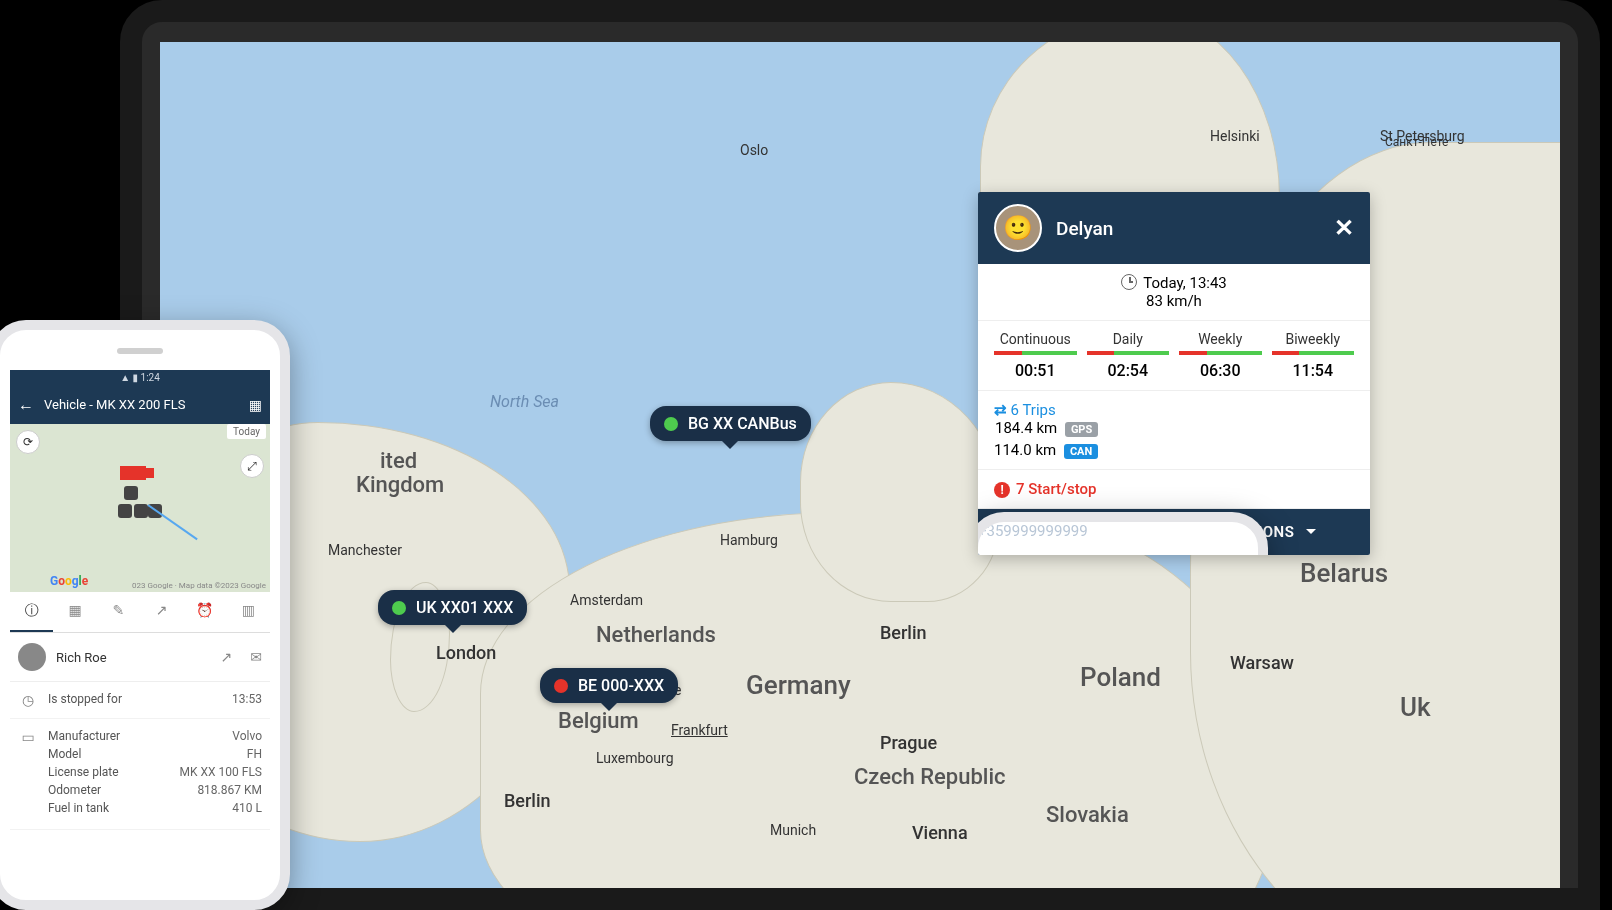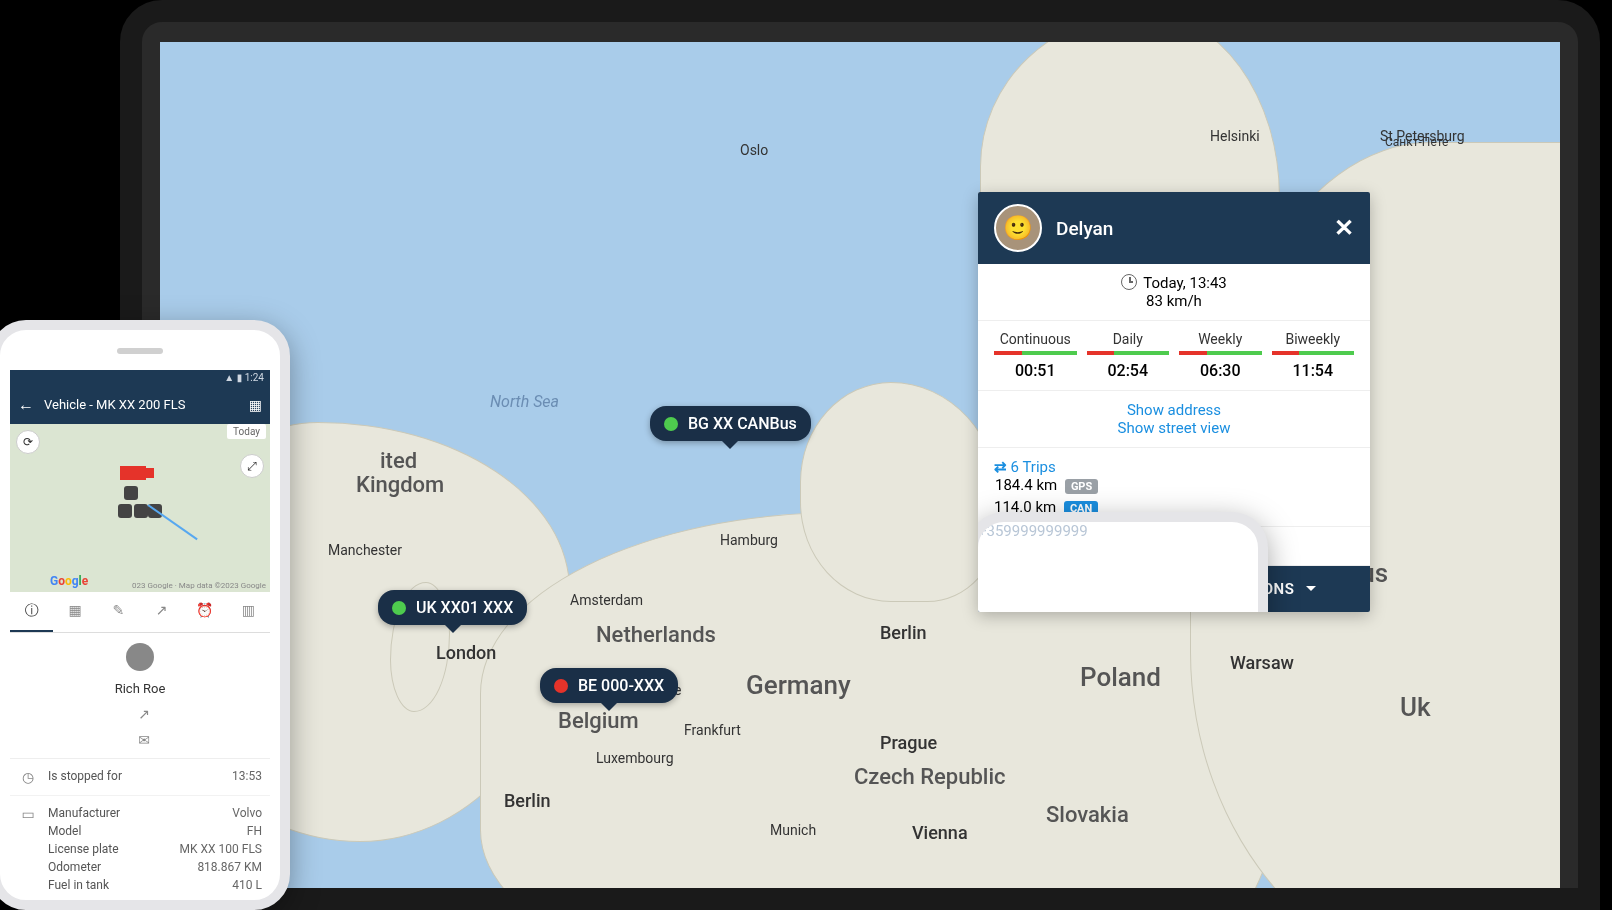--- a/index.html
+++ b/index.html
@@ -109,42 +109,42 @@
 
 .phone{
   position:absolute; left:-10px; top:320px;
   width:300px; height:590px; background:#fff;
   border-radius:36px; border:10px solid #e5e5e8;
   box-shadow:0 8px 30px rgba(0,0,0,.35);
   overflow:hidden; z-index:50;
 }
 .phone .speaker{position:absolute;top:18px;left:50%;transform:translateX(-50%);width:46px;height:6px;background:#d0d0d0;border-radius:4px;}
 .phone .pscreen{position:absolute;top:40px;left:10px;right:10px;bottom:10px;background:#fff;font-size:12px;color:#333;overflow:hidden;}
-.p-status{background:#1d3954;color:#cfd8e2;font-size:10px;text-align:right;padding:2px 6px;}
+.p-status{background:#1d3954;color:#cfd8e2;font-size:10px;text-align:center;padding:2px 6px;}
 .p-header{background:#1d3954;color:#fff;padding:10px 8px;display:flex;align-items:center;gap:10px;}
 .p-header .back{font-size:16px;cursor:pointer;}
 .p-header .ttl{font-size:13px;flex:1;}
 .p-header .cal{font-size:14px;cursor:pointer;}
 .p-map{height:168px;background:#dbe5d2;position:relative;}
 .p-map .today{position:absolute;top:0;right:4px;background:#fff;padding:2px 6px;font-size:10px;color:#666;border-radius:2px;}
 .p-map .ctl{position:absolute;background:#fff;border:1px solid #ccc;width:24px;height:24px;border-radius:50%;display:flex;align-items:center;justify-content:center;font-size:12px;}
 .p-map .c1{top:6px;left:6px;}
 .p-map .c2{top:30px;right:6px;}
 .p-map .truck{position:absolute;top:42px;left:110px;width:26px;height:14px;background:#e5332a;}
 .p-map .truck::after{content:'';position:absolute;right:-8px;top:2px;width:8px;height:10px;background:#e5332a;}
 .p-map .blk{position:absolute;width:14px;height:14px;background:#444;border-radius:3px;}
 .p-map .b1{top:62px;left:114px;} .p-map .b2{top:80px;left:108px;} .p-map .b3{top:80px;left:124px;} .p-map .b4{top:80px;left:138px;}
 .p-map .line{position:absolute;top:80px;left:138px;width:60px;height:2px;background:#57a8f0;transform:rotate(35deg);transform-origin:left;}
 .p-map .glogo{position:absolute;bottom:4px;left:4px;font-size:12px;font-weight:700;margin-left:36px;}
 .p-map .glogo .b{color:#4285f4}.p-map .glogo .r{color:#ea4335}.p-map .glogo .y{color:#fbbc05}.p-map .glogo .g{color:#34a853}
 .p-map .attr{position:absolute;bottom:2px;right:4px;font-size:8px;color:#888;}
 .p-tabs{display:flex;border-bottom:1px solid #ddd;}
 .p-tabs .t{flex:1;text-align:center;padding:10px 0;color:#888;cursor:pointer;font-size:14px;}
 .p-tabs .t.act{color:#333;border-bottom:2px solid #1d3954;}
-.p-driver{display:flex;align-items:center;gap:10px;padding:10px 8px;border-bottom:1px solid #eee;flex-direction:column;}
+.p-driver{display:flex;align-items:center;gap:10px;padding:10px 8px;border-bottom:1px solid #eee;}
 .p-driver .av{width:28px;height:28px;border-radius:50%;background:#888;}
 .p-driver .nm{flex:1;font-size:13px;}
 .p-driver .ic{color:#888;font-size:14px;margin-left:8px;cursor:pointer;}
 .p-row{display:flex;align-items:flex-start;gap:10px;padding:10px 8px;border-bottom:1px solid #f2f2f2;font-size:12px;color:#555;}
 .p-row .ico{width:20px;text-align:center;color:#888;font-size:14px;}
 .p-row .body{flex:1;}
 .p-row .val{color:#666;}
 .kv{display:flex;justify-content:space-between;margin-bottom:4px;}
 </style>
 </head>
@@ -170,21 +170,21 @@
       <div class="city" style="left:1076px;top:160px;">Tallinn</div>
       <div class="city" style="left:1074px;top:320px;">Riga</div>
       <div class="city" style="left:1100px;top:430px;">Vilnius</div>
       <div class="city" style="left:1130px;top:450px;">Minsk</div>
       <div class="city" style="left:1136px;top:468px;font-size:12px;">Мінск</div>
       <div class="city big" style="left:1070px;top:610px;">Warsaw</div>
       <div class="city big" style="left:720px;top:580px;">Berlin</div>
       <div class="city" style="left:560px;top:490px;">Hamburg</div>
       <div class="city" style="left:410px;top:550px;">Amsterdam</div>
       <div class="city big" style="left:276px;top:600px;">London</div>
-      <div class="city" style="left:524px;top:680px;">Frankfurt</div>
+      <div class="city" style="left:511px;top:680px;text-decoration:underline;">Frankfurt</div>
       <div class="city" style="left:436px;top:708px;">Luxembourg</div>
       <div class="city big" style="left:344px;top:748px;">Berlin</div>
       <div class="city" style="left:470px;top:640px;">Cologne</div>
       <div class="city big" style="left:720px;top:690px;">Prague</div>
       <div class="city" style="left:610px;top:780px;">Munich</div>
       <div class="city big" style="left:752px;top:780px;">Vienna</div>
       <div class="city big" style="left:80px;top:520px;">Dublin</div>
       <div class="city" style="left:168px;top:500px;">Manchester</div>
 
       <div class="city country" style="left:220px;top:406px;">ited</div>
@@ -256,24 +256,20 @@
             <div class="stat">
               <div class="lbl">Biweekly</div>
               <div class="bar">
                   <div class="r"></div>
                   <div class="g"></div>
                 </div>
               <div class="val">11:54</div>
             </div>
           </div>
         </div>
-        <div class="card-sec row">
-          <span class="lnk">Show address</span>
-          <span class="lnk">Show street view</span>
-        </div>
         <div class="card-sec row" style="align-items:flex-start;">
           <span class="lnk"><span class="swap">⇄</span><span>6 Trips</span></span>
           <span style="text-align:right;">
             <div><span>184.4 km</span> <span class="badge gps">GPS</span></div>
             <div style="margin-top:4px;"><span>114.0 km</span> <span class="badge can">CAN</span></div>
           </span>
         </div>
         <div class="card-sec">
           <span class="warn"><span class="bang">!</span><span>7 Start/stop</span></span>
         </div>

